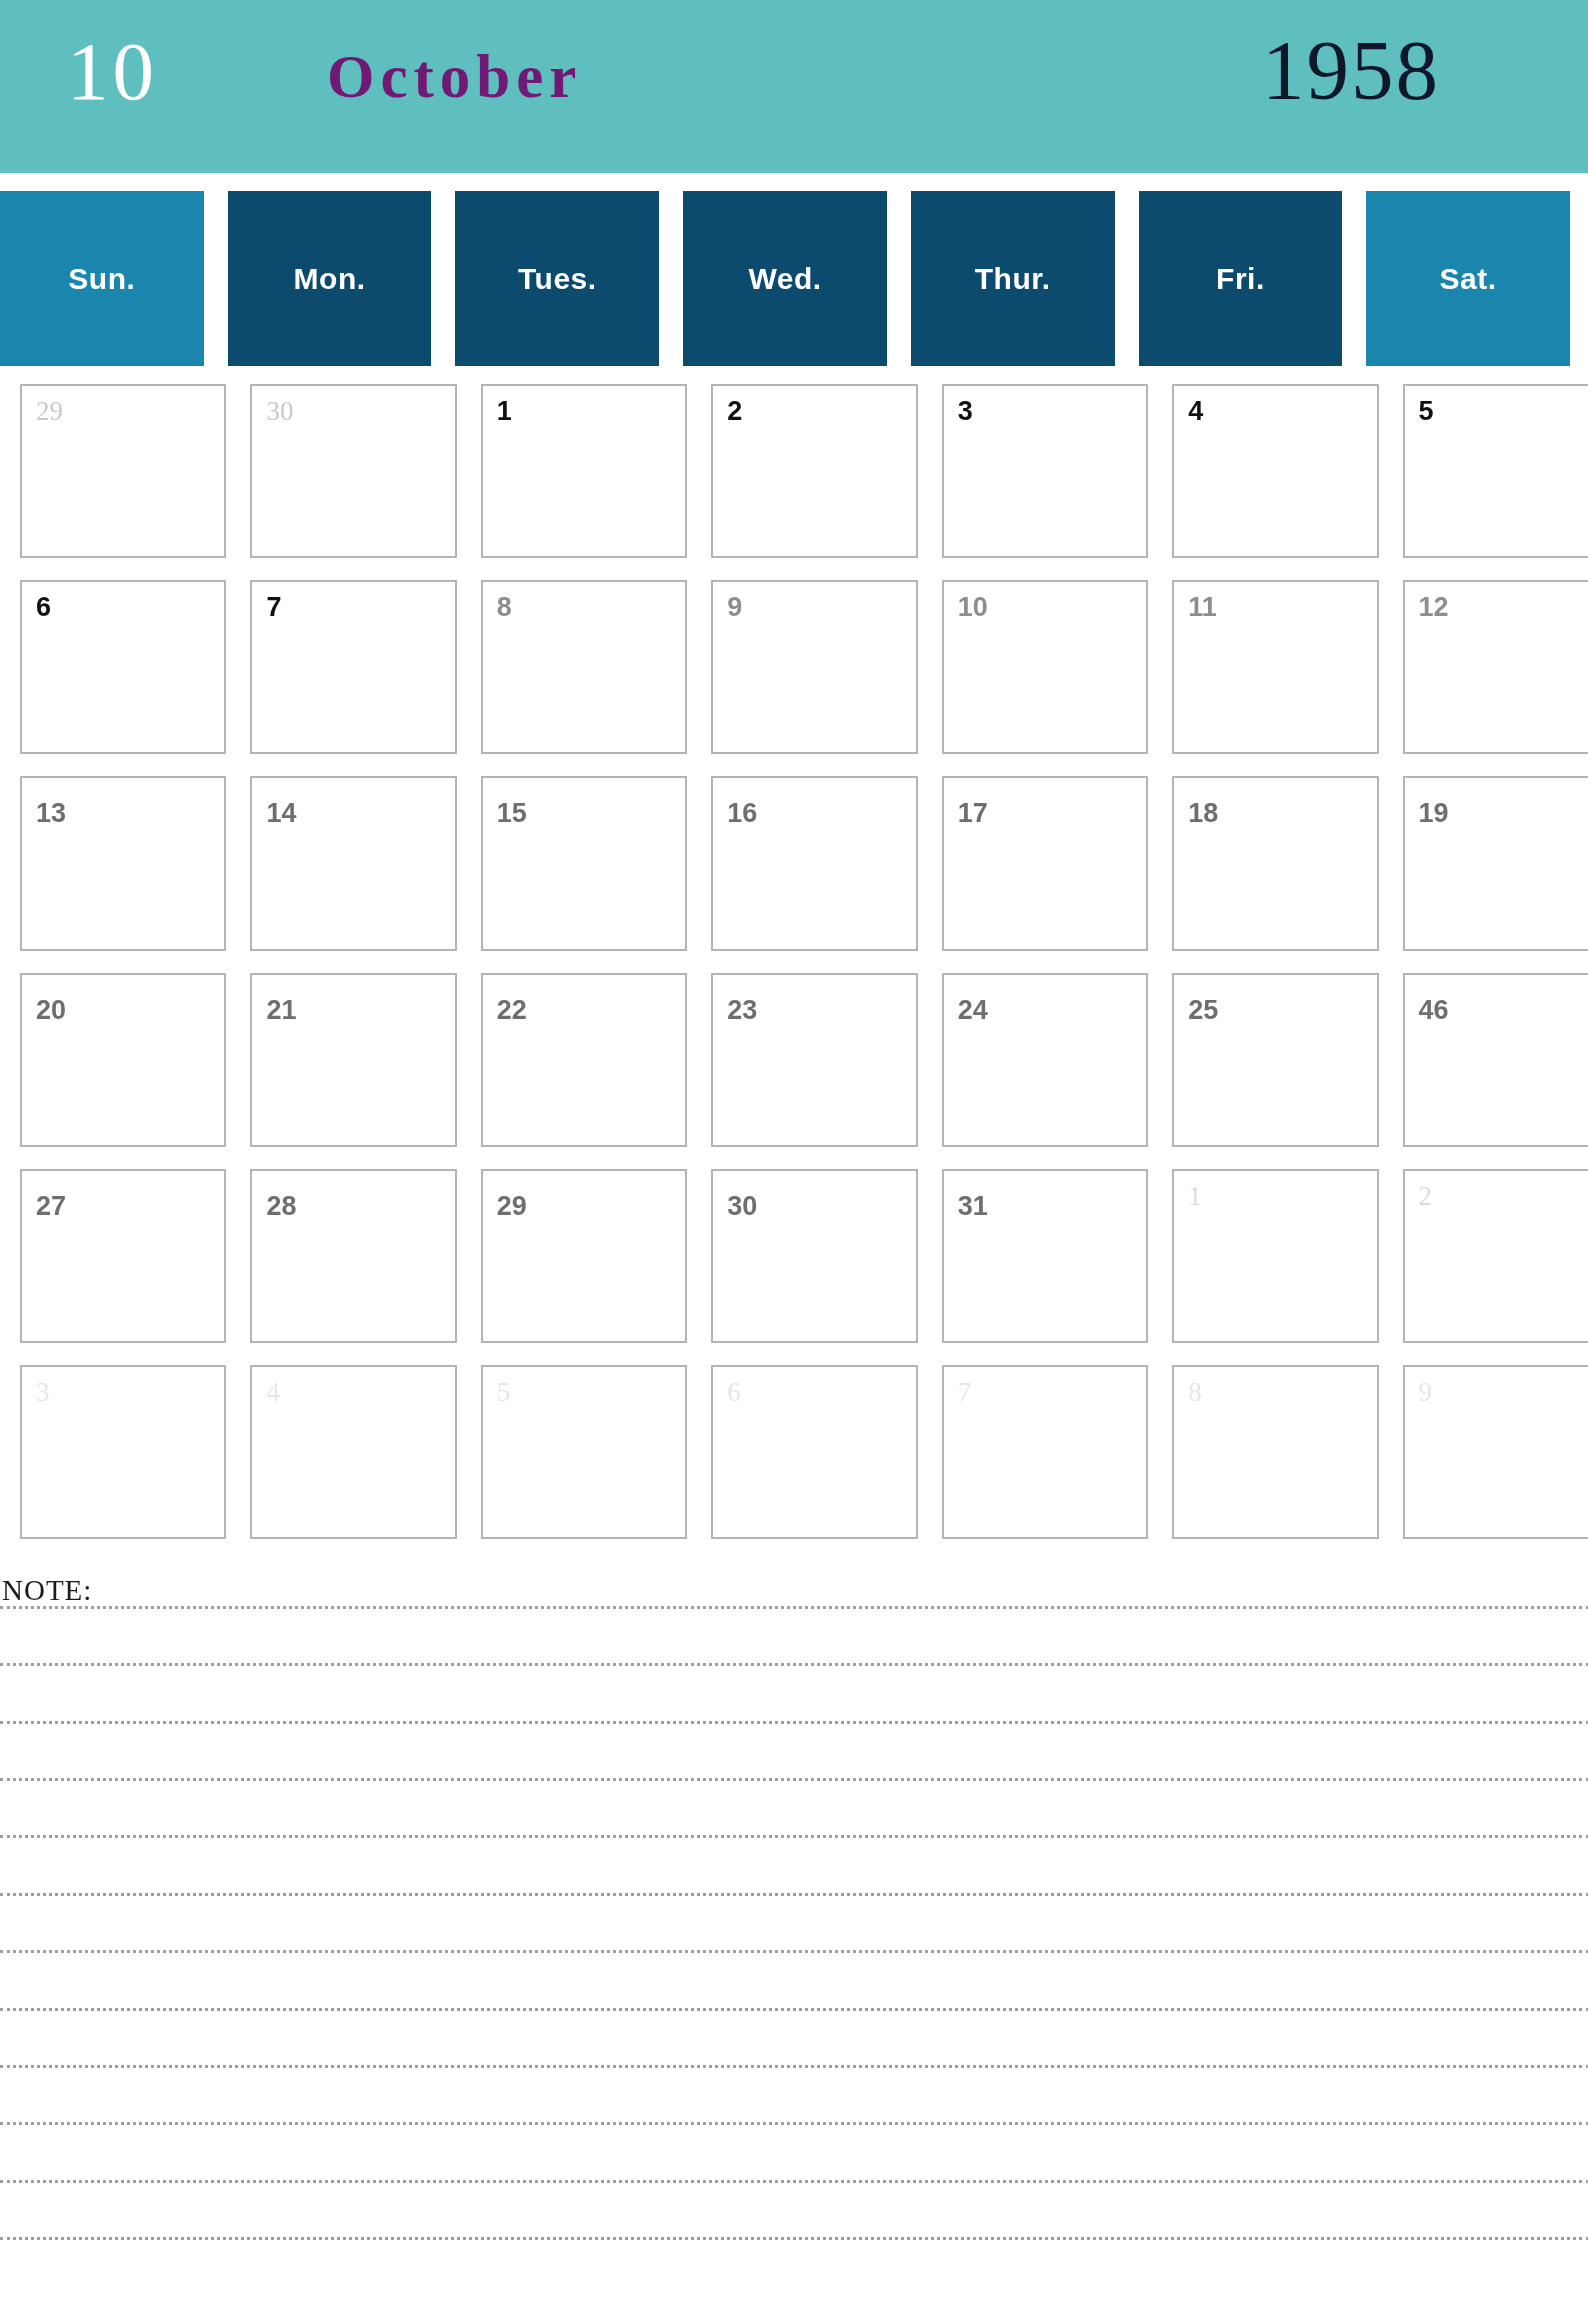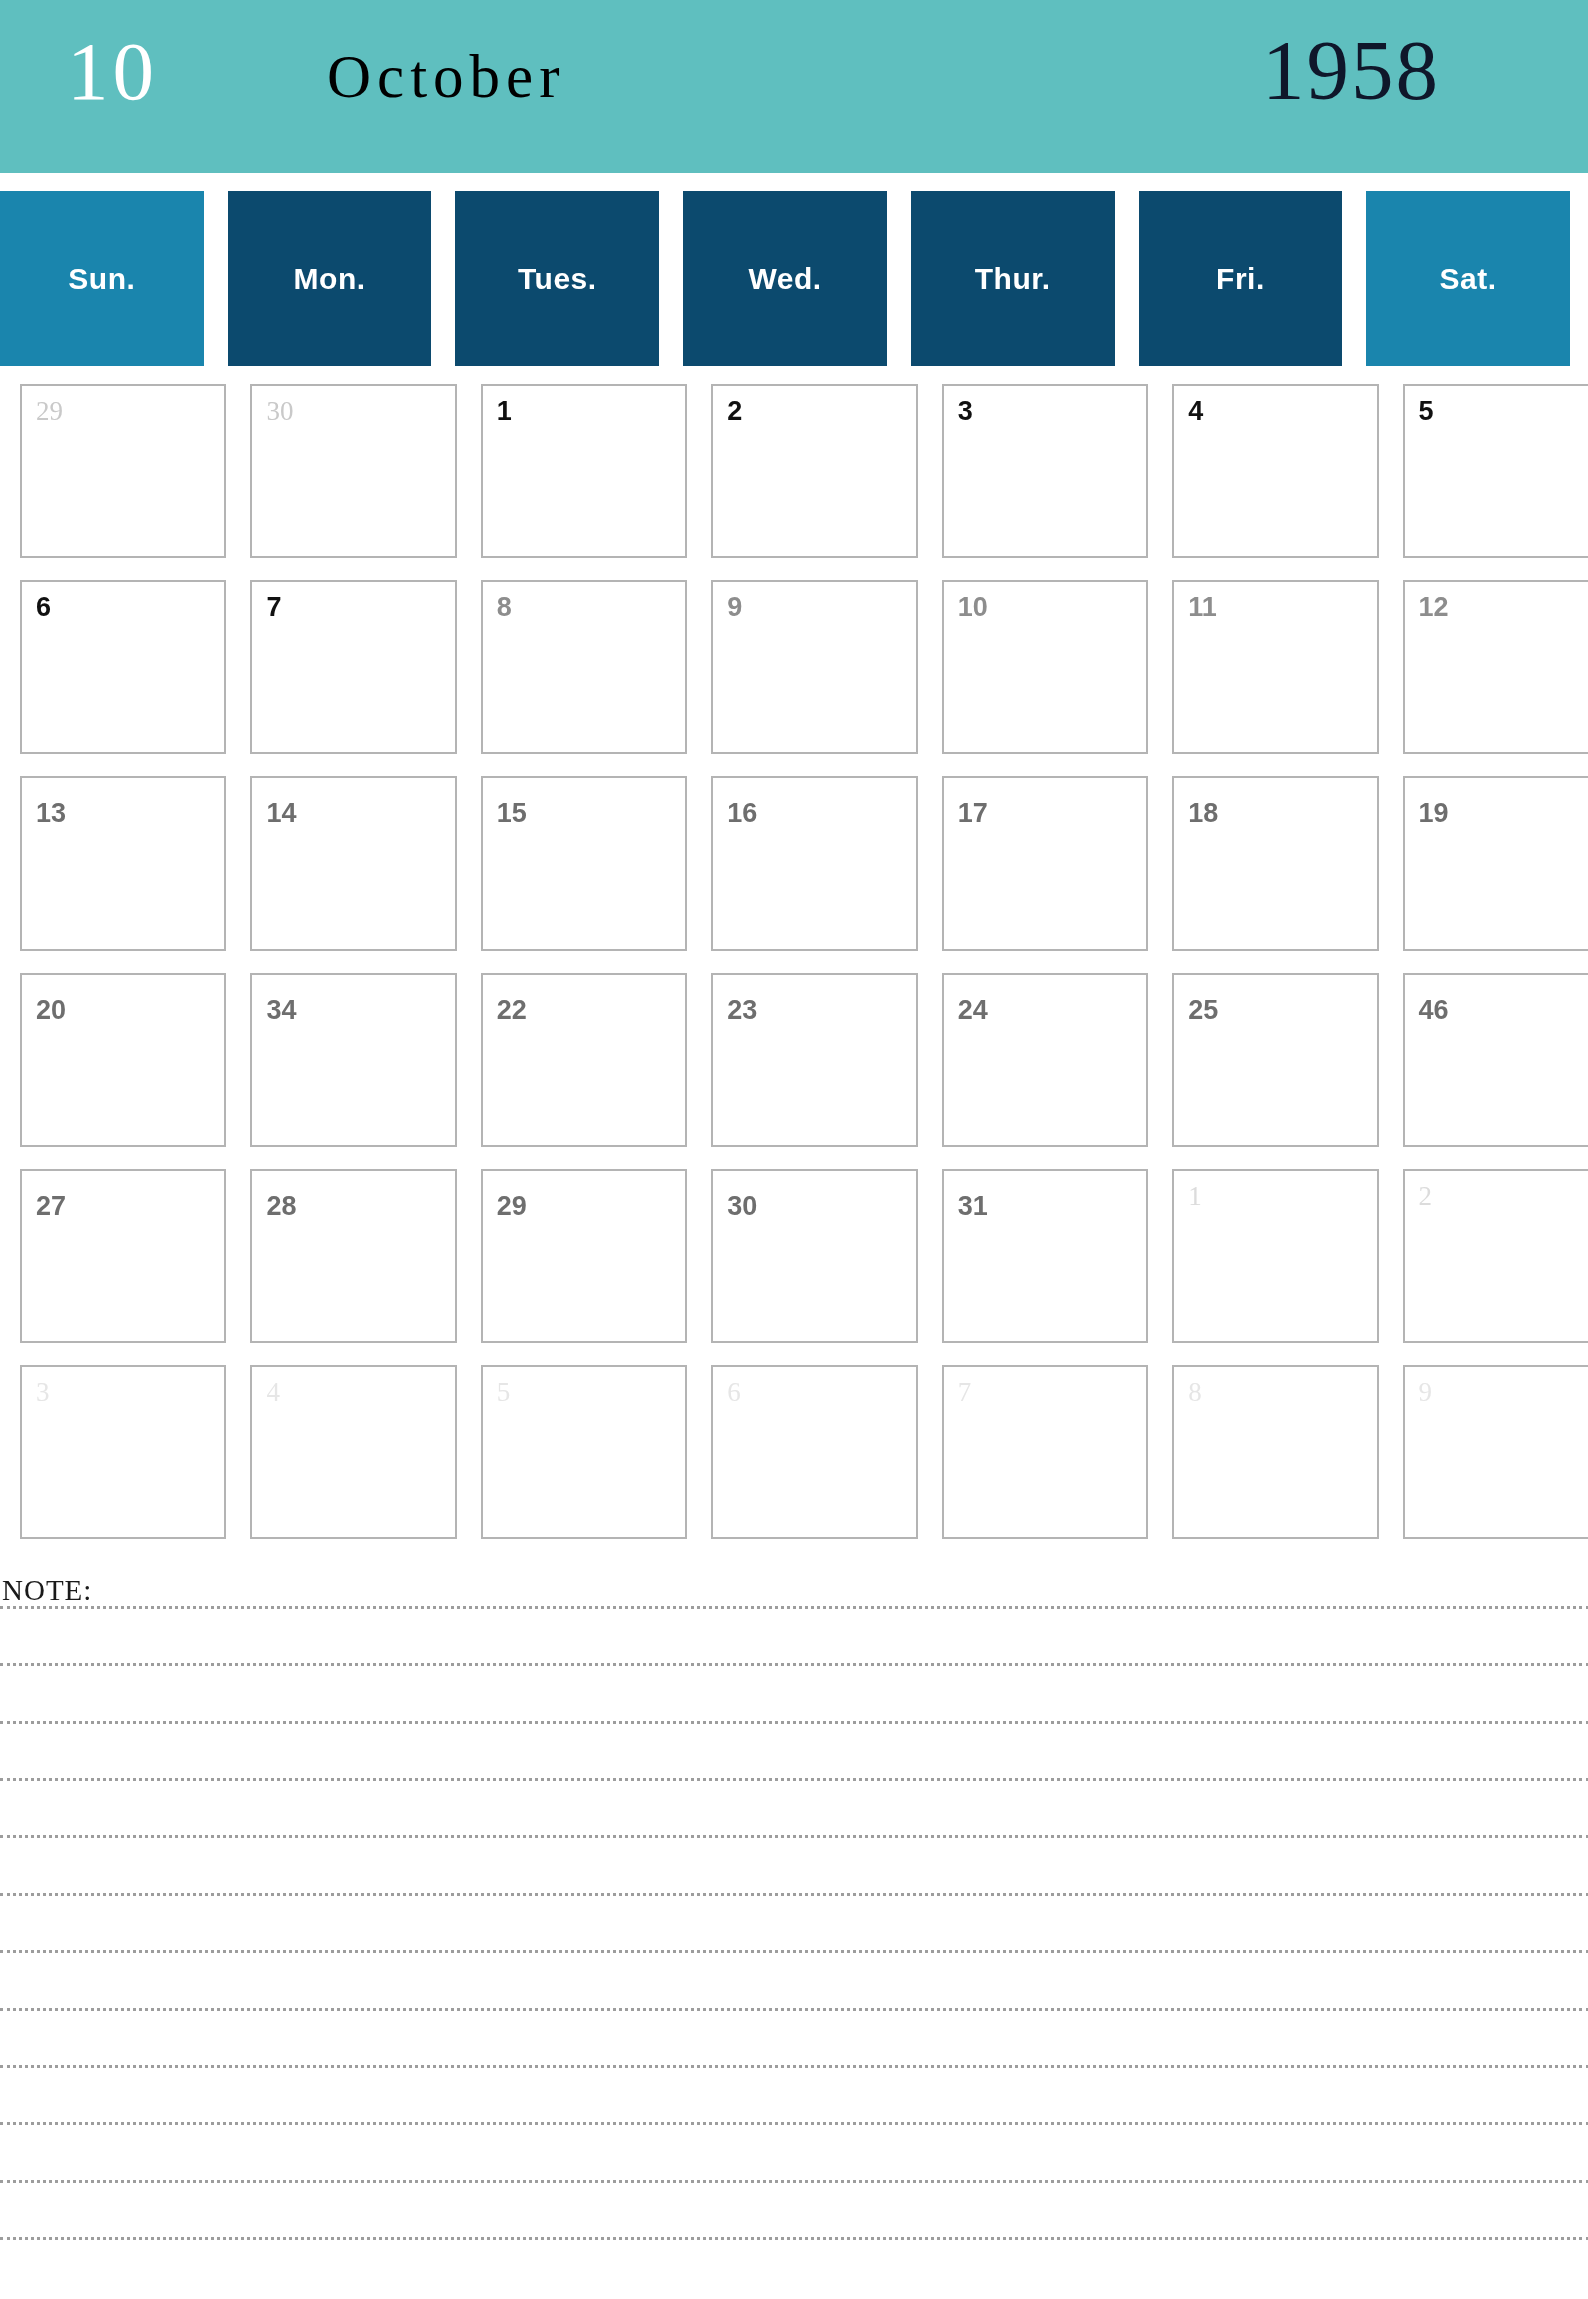--- a/index.html
+++ b/index.html
@@ -35,23 +35,23 @@
     letter-spacing: 4px;
     font-weight: 400;
   }
   #month-name {
     position: absolute;
     left: 327px;
     top: 46px;
     font-family: "Liberation Serif", serif;
     font-size: 61px;
     line-height: 61px;
-    color: #000000;
+    color: #701a75;
     letter-spacing: 6px;
-    font-weight: 400;
+    font-weight: 700;
   }
   #year-number {
     position: absolute;
     right: 149px;
     top: 28px;
     font-family: "Liberation Serif", serif;
     font-size: 85px;
     line-height: 85px;
     color: #0f172a;
     letter-spacing: 2px;
@@ -253,21 +253,21 @@
     <div class="day-cell tone-dark">
       <span class="day-num">18</span>
     </div>
     <div class="day-cell tone-dark">
       <span class="day-num">19</span>
     </div>
     <div class="day-cell tone-dark">
       <span class="day-num">20</span>
     </div>
     <div class="day-cell tone-dark">
-      <span class="day-num">34</span>
+      <span class="day-num">21</span>
     </div>
     <div class="day-cell tone-dark">
       <span class="day-num">22</span>
     </div>
     <div class="day-cell tone-dark">
       <span class="day-num">23</span>
     </div>
     <div class="day-cell tone-dark">
       <span class="day-num">24</span>
     </div>

